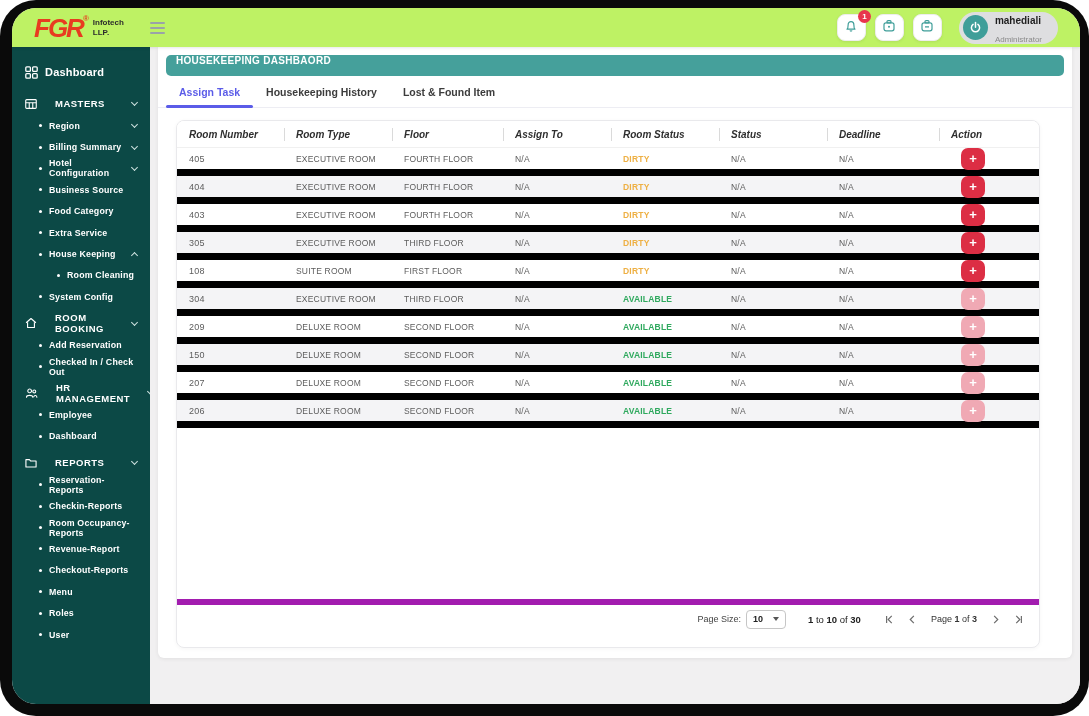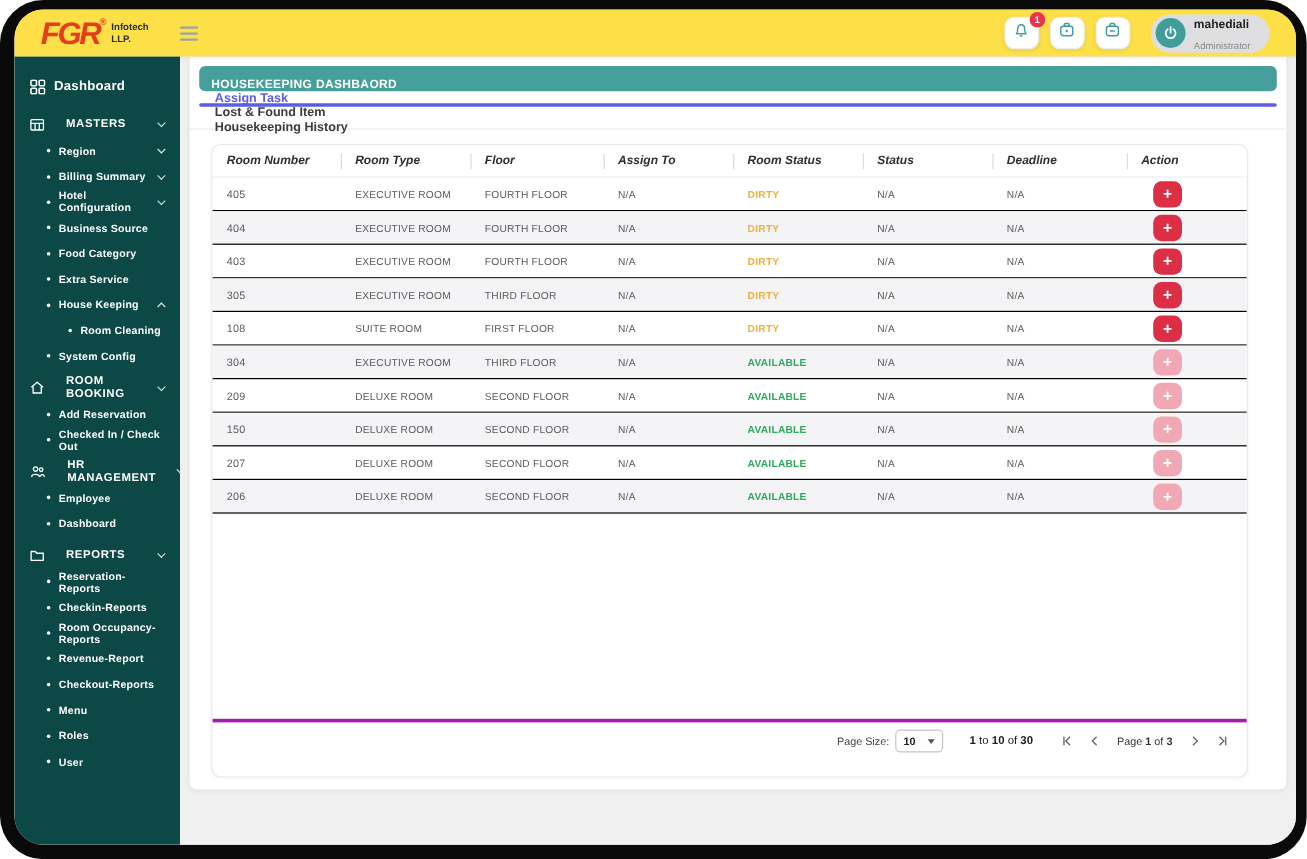--- a/index.html
+++ b/index.html
@@ -4,21 +4,21 @@
 <style>
   * { box-sizing:border-box; margin:0; padding:0; }
   html,body { width:1089px; height:716px; }
   body { font-family:"Liberation Sans", sans-serif; background:#fff; position:relative; overflow:hidden; }
 
   .frame { position:absolute; inset:0; background:#0a0a0a; border-radius:36px; }
   .screen { position:absolute; left:12px; top:8px; width:1068px; height:696px;
             border-radius:24px; overflow:hidden; background:#fff; }
 
   
-  .topbar { height:39px; background:#fde047; display:flex; align-items:center; position:relative; z-index:5;
+  .topbar { height:39px; background:#bef264; display:flex; align-items:center; position:relative; z-index:5;
             box-shadow:0 1px 3px rgba(0,0,0,.10); }
   .logo { display:flex; align-items:center; margin-left:22px; }
   .logo-fgr { font-size:26px; font-weight:bold; font-style:italic; color:#e83b20; letter-spacing:-2px; line-height:1; }
   .logo-reg { font-size:8px; color:#e83b20; vertical-align:top; position:relative; top:-9px; font-style:normal; font-weight:bold; }
   .logo-text { margin-left:4px; font-size:8px; font-weight:bold; color:#2c2c2c; line-height:1.2; }
   .hamburger { margin-left:26px; display:flex; flex-direction:column; gap:3px; cursor:pointer; }
   .hamburger i { display:block; width:15px; height:2px; background:#9aa3a8; border-radius:1px; }
   .topbar-right { margin-left:auto; display:flex; align-items:center; gap:9px; margin-right:22px; }
   .icon-btn { width:29px; height:27px; border:1px solid #ededed; border-radius:8px; background:#fff;
               box-shadow:0 1px 3px rgba(0,0,0,.08); display:flex; align-items:center; justify-content:center;
@@ -52,62 +52,62 @@
   .dot { width:3px; height:3px; border-radius:50%; background:#fff; flex-shrink:0; }
   .chev { width:5px; height:5px; border-right:1.5px solid #cfe3e1; border-bottom:1.5px solid #cfe3e1;
           transform:rotate(45deg); flex-shrink:0; position:relative; top:-1px; }
   .chev.up { transform:rotate(-135deg); top:1px; }
 
   
   .main { flex:1; background:#f1f0f1; display:flex; flex-direction:column; }
   .panel { background:#fff; margin:0 8px; height:611px; border-radius:0 0 6px 6px;
            box-shadow:0 1px 4px rgba(0,0,0,.07); }
   .title-bar { margin:8px 8px 0; background:#45a09b; border-radius:5px; height:21px; display:flex;
-               align-items:flex-end; padding-left:10px; color:#fff; font-size:10px; font-weight:bold; letter-spacing:.3px; }
-  .tabs { display:flex; padding:0 8px; border-bottom:1px solid #ededf3; height:32px; align-items:stretch;flex-direction:column; }
+               align-items:flex-start; padding-left:10px; color:#fff; font-size:10px; font-weight:bold; letter-spacing:.3px; }
+  .tabs { display:flex; padding:0 8px; border-bottom:1px solid #ededf3; height:32px; align-items:stretch; }
   .tab { display:flex; align-items:center; padding:0 13px; font-size:10.5px; font-weight:bold;
          color:#3c3c3c; position:relative; cursor:pointer; }
   .tab.active { color:#5b5ce8; }
   .tab.active::after { content:""; position:absolute; left:0; right:0; bottom:-1px; height:3px;
                        background:#5b5ce8; border-radius:2px; }
 
   
   .table-card { margin:12px 32px 0 18px; height:528px; border:1px solid #e9e9ec; border-radius:8px;
                 box-shadow:0 1px 4px rgba(0,0,0,.04); background:#fff; display:flex; flex-direction:column;
                 overflow:hidden; }
   .grid8 { display:grid; grid-template-columns:107px 108px 111px 108px 108px 108px 112px 1fr; align-items:center; }
   .thead { height:27px; border-bottom:1px solid #f0f0f0; background:#fff; }
   .th { font-size:10px; font-weight:bold; color:#2e2e2e; padding-left:12px; position:relative;
         height:100%; display:flex; align-items:center;font-style:italic; }
   .th + .th::before { content:""; position:absolute; left:0; top:7px; height:13px; width:1px; background:#dadada; }
-  .trow { height:28px; border-bottom:1px solid #000000; }
+  .trow { height:28px; border-bottom:7px solid #000000; }
   .trow.alt { background:#f4f4f6; }
   .td { font-size:8.5px; color:#5c5c5c; padding-left:12px; letter-spacing:.2px; }
   .td.num { font-size:9px; }
   .st { font-weight:bold; font-size:8.5px; }
   .st.dirty { color:#eeb044; }
   .st.avail { color:#2fa95e; }
   .action-btn { width:24px; height:22px; border:none; border-radius:7px; background:#dc2e44; color:#fff;
                 font-size:13px; font-weight:bold; display:flex; align-items:center; justify-content:center;
                 margin-left:10px; cursor:pointer; padding-bottom:1px; }
   .action-btn.disabled { background:#f0a9b4; }
   .tfill { flex:1; }
 
   
-  .pagination { border-top:3px solid #a21caf; height:34px; display:flex; align-items:center;
+  .pagination { border-top:6px solid #a21caf; height:34px; display:flex; align-items:center;
                 justify-content:flex-end; padding-right:16px; font-size:9px; color:#444; }
   .bottom-pad { height:14px; }
   .pg-select { width:40px; height:19px; border:1px solid #c6c6c6; border-radius:4px; background:#fff;
                display:flex; align-items:center; justify-content:space-between; padding:0 6px;
                font-size:9px; font-weight:bold; color:#222; margin-left:5px; cursor:pointer; }
   .caret { width:0; height:0; border-left:3.5px solid transparent; border-right:3.5px solid transparent;
            border-top:4px solid #555; }
   .range { font-size:9.5px; color:#222; margin-left:22px; }
   .b { font-weight:bold; }
-  .pagers { display:flex; align-items:flex-start; gap:14px; margin-left:24px; color:#6b6b6b; }
+  .pagers { display:flex; align-items:flex-end; gap:14px; margin-left:24px; color:#6b6b6b; }
   .pager { cursor:pointer; display:flex; align-items:center; }
   .page-text { font-size:9px; color:#333; }
 
   .footer-space { flex:1; }
 </style>
 </head>
 <body>
 
 <div class="frame">
 <div class="screen">
@@ -328,24 +328,24 @@
 
         <div class="title-bar">
           <span>HOUSEKEEPING DASHBAORD</span>
         </div>
 
         <div class="tabs">
           <div class="tab active">
             <span>Assign Task</span>
           </div>
           <div class="tab">
+            <span>Housekeeping History</span>
+          </div>
+          <div class="tab">
             <span>Lost &amp; Found Item</span>
-          </div>
-          <div class="tab">
-            <span>Housekeeping History</span>
           </div>
         </div>
 
         <div class="table-card">
 
           <div class="grid8 thead">
             <div class="th">Room Number</div>
             <div class="th">Room Type</div>
             <div class="th">Floor</div>
             <div class="th">Assign To</div>

